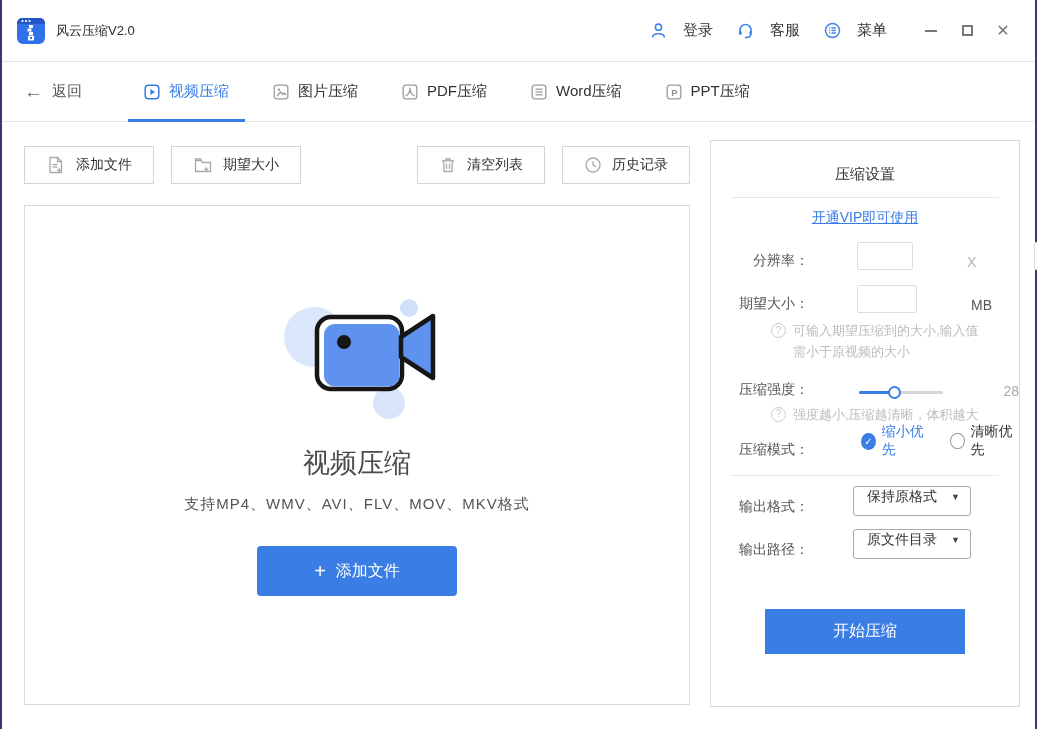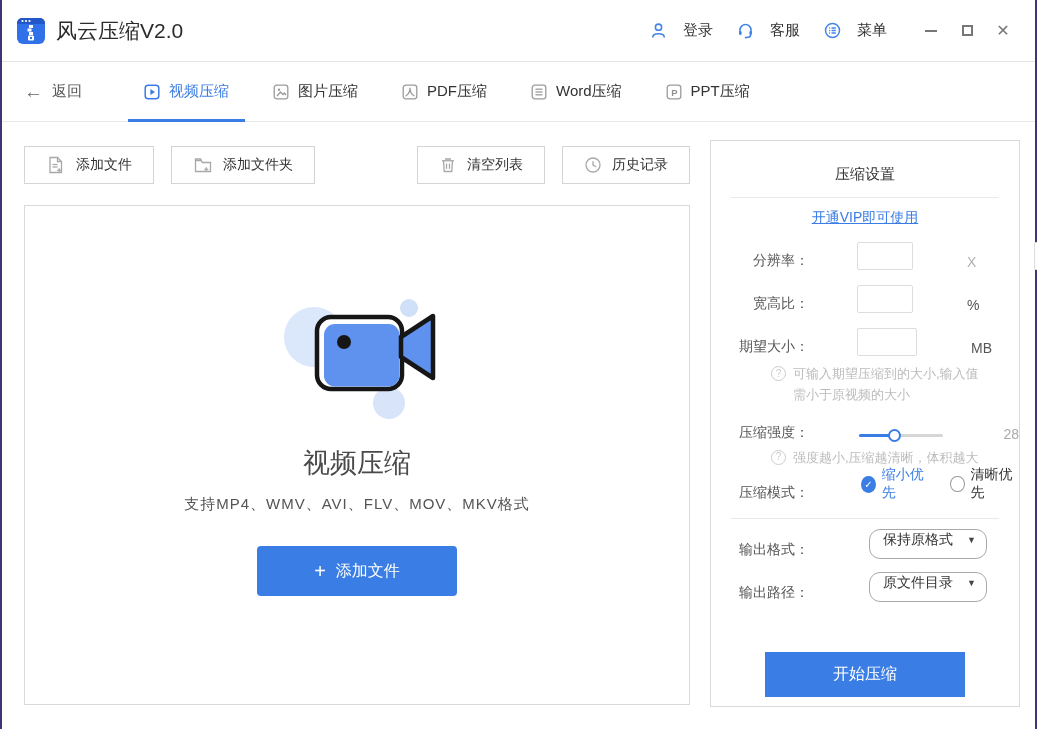--- a/index.html
+++ b/index.html
@@ -2,21 +2,21 @@
 <html><head>
 <meta charset="utf-8">
 <style>
   * { margin:0; padding:0; box-sizing:border-box; }
   html,body { width:1037px; height:729px; }
   body { font-family:"Liberation Sans", sans-serif; background:#fff; color:#333; overflow:hidden; }
   .app { width:1037px; height:729px; border-left:2px solid #3e3575; border-right:2px solid #3e3575; background:#fff; }
 
   
   .titlebar { height:62px; display:flex; align-items:center; padding:0 18px 0 14px; border-bottom:1px solid #e4e4e4; }
-  .app-title { font-size:21px; color:#2b2b2b; margin-left:10px; }
+  .app-title { font-size:13px; color:#2b2b2b; margin-left:10px; }
   .tb-spacer { flex:1; }
   .tb-menu { display:flex; align-items:center; gap:24px; }
   .menu-item { display:flex; align-items:center; gap:16px; font-size:15px; color:#333; cursor:pointer; }
   .win-controls { display:flex; align-items:center; gap:8px; margin-left:30px; }
   .win-btn { width:28px; height:28px; display:flex; align-items:center; justify-content:center; cursor:pointer; color:#777; }
   .min-glyph { width:12px; height:2px; background:#777; }
   .max-glyph { width:11px; height:11px; border:2px solid #777; }
   .close-glyph { font-size:16px; color:#777; line-height:1; }
 
   
@@ -62,21 +62,21 @@
   .slider-track { position:absolute; left:0; right:0; top:5px; height:3px; background:#d6d6d6; border-radius:2px; }
   .slider-fill { position:absolute; left:0; top:5px; height:3px; width:41%; background:#3a7de4; border-radius:2px; }
   .slider-handle { position:absolute; left:calc(41% - 6px); top:0; width:13px; height:13px; background:#fff; border:2px solid #3a7de4; border-radius:50%; }
   .s-val { color:#a9a9a9; margin-left:16px; }
   .radio-group { display:flex; gap:20px; margin-left:8px; }
   .radio { display:flex; align-items:center; gap:6px; cursor:pointer; }
   .radio-dot-on { width:17px; height:17px; border-radius:50%; background:#3a7de4; color:#fff; font-size:10px; display:flex; align-items:center; justify-content:center; }
   .radio-dot-off { width:16px; height:16px; border-radius:50%; border:1px solid #999; background:#fff; }
   .radio-label-on { color:#3a7de4; }
   .radio-label-off { color:#333; }
-  .dd { width:118px; height:30px; border:1px solid #aaa; border-radius:11px; margin-left:16px; display:flex; align-items:center; justify-content:space-between; padding:0 10px 8px 13px; cursor:pointer; }
+  .dd { width:118px; height:30px; border:1px solid #aaa; border-radius:3px; margin-left:0; display:flex; align-items:center; justify-content:space-between; padding:0 10px 8px 13px; cursor:pointer; }
   .dd-caret { font-size:9px; color:#444; }
   .start-btn { display:flex; align-items:center; justify-content:center; margin:50px auto 0; width:200px; height:45px; background:#3a7de4; border:none; border-radius:0; color:#fff; font-size:16px; cursor:pointer; }
   svg { display:block; }
 </style>
 </head>
 <body>
 
 <div class="app">
 
   <div class="titlebar">
@@ -223,21 +223,21 @@
           </button>
           <button class="btn-outline">
             <span>
               <svg width="20" height="20" viewBox="0 0 20 20" fill="none" stroke="#a8a8a8" stroke-width="1.3">
                 <path d="M2.5,5.5 h5.5 l1.5,2 h8 v9 h-15 Z"></path>
                 <path d="M2.5,5.5 v-1.5 h5 l1,1.5"></path>
                 <line x1="13.3" y1="12.3" x2="13.3" y2="16.3"></line>
                 <line x1="11.3" y1="14.3" x2="15.3" y2="14.3"></line>
               </svg>
             </span>
-            <span>添加文件夹</span>
+            <span>期望大小</span>
           </button>
         </div>
         <span class="tb-spacer2"></span>
         <div class="tb-group">
           <button class="btn-outline">
             <span>
               <svg width="18" height="18" viewBox="0 0 18 18" fill="none" stroke="#a8a8a8" stroke-width="1.3">
                 <line x1="3" y1="4.8" x2="15" y2="4.8"></line>
                 <path d="M6.8,4.8 V3 h4.4 v1.8"></path>
                 <path d="M4.5,4.8 L5.2,15.5 H12.8 L13.5,4.8"></path>
@@ -285,25 +285,20 @@
       <div class="sb-divider"></div>
       <div class="vip"><a>开通VIP即可使用</a></div>
 
       <div class="row">
         <span class="row-label">分辨率：</span>
         <input class="ipt" type="text" style="">
         <span class="sep-x">X</span>
         <input class="ipt" type="text" style="">
       </div>
 
-      <div class="row">
-        <span class="row-label">宽高比：</span>
-        <input class="ipt" type="text" style="">
-        <span class="unit">%</span>
-      </div>
 
       <div class="row">
         <span class="row-label">期望大小：</span>
         <input class="ipt wide" type="text" style="">
         <span class="unit">MB</span>
       </div>
 
       <div class="hint">
         <span class="q-icon">?</span>
         <span>

